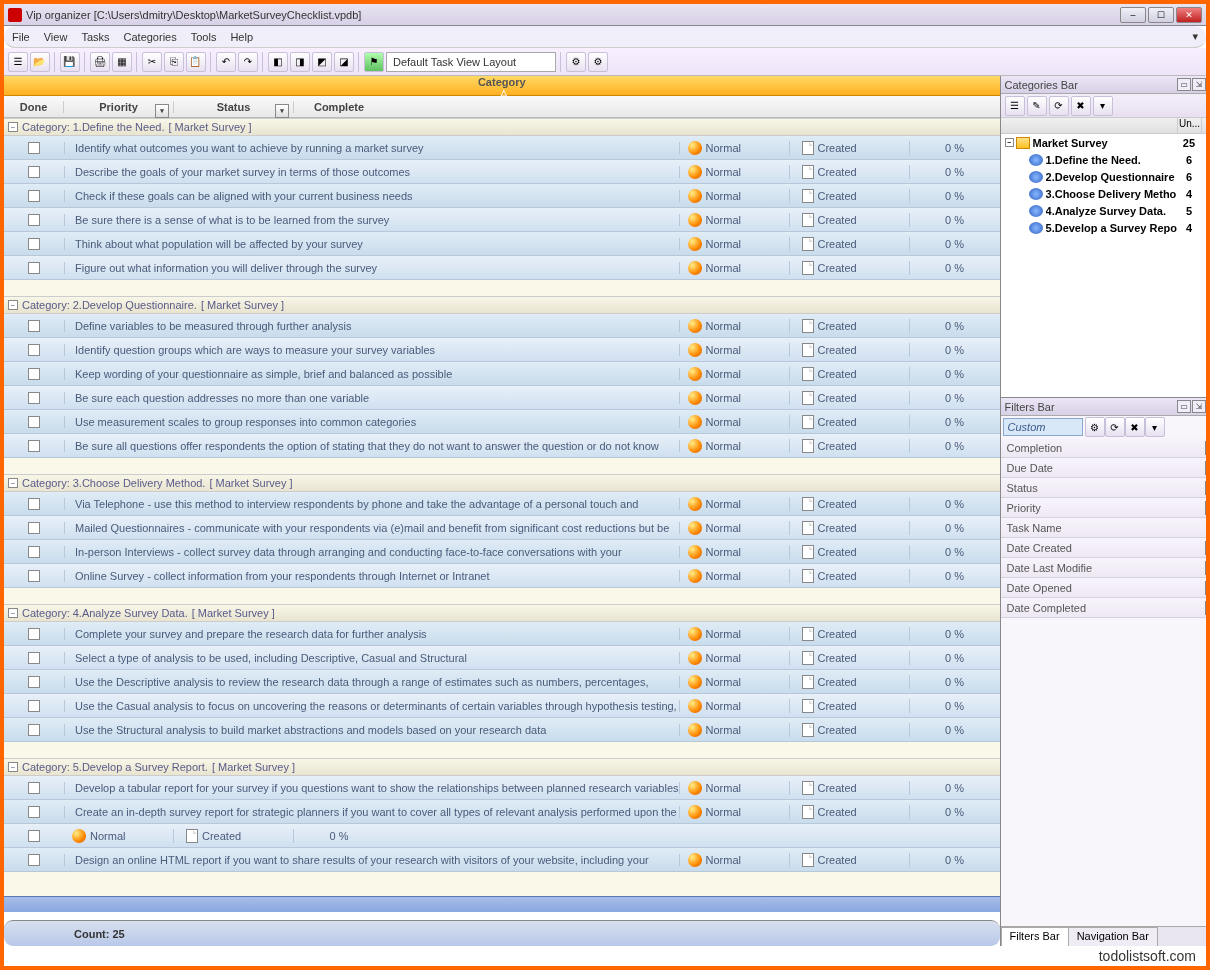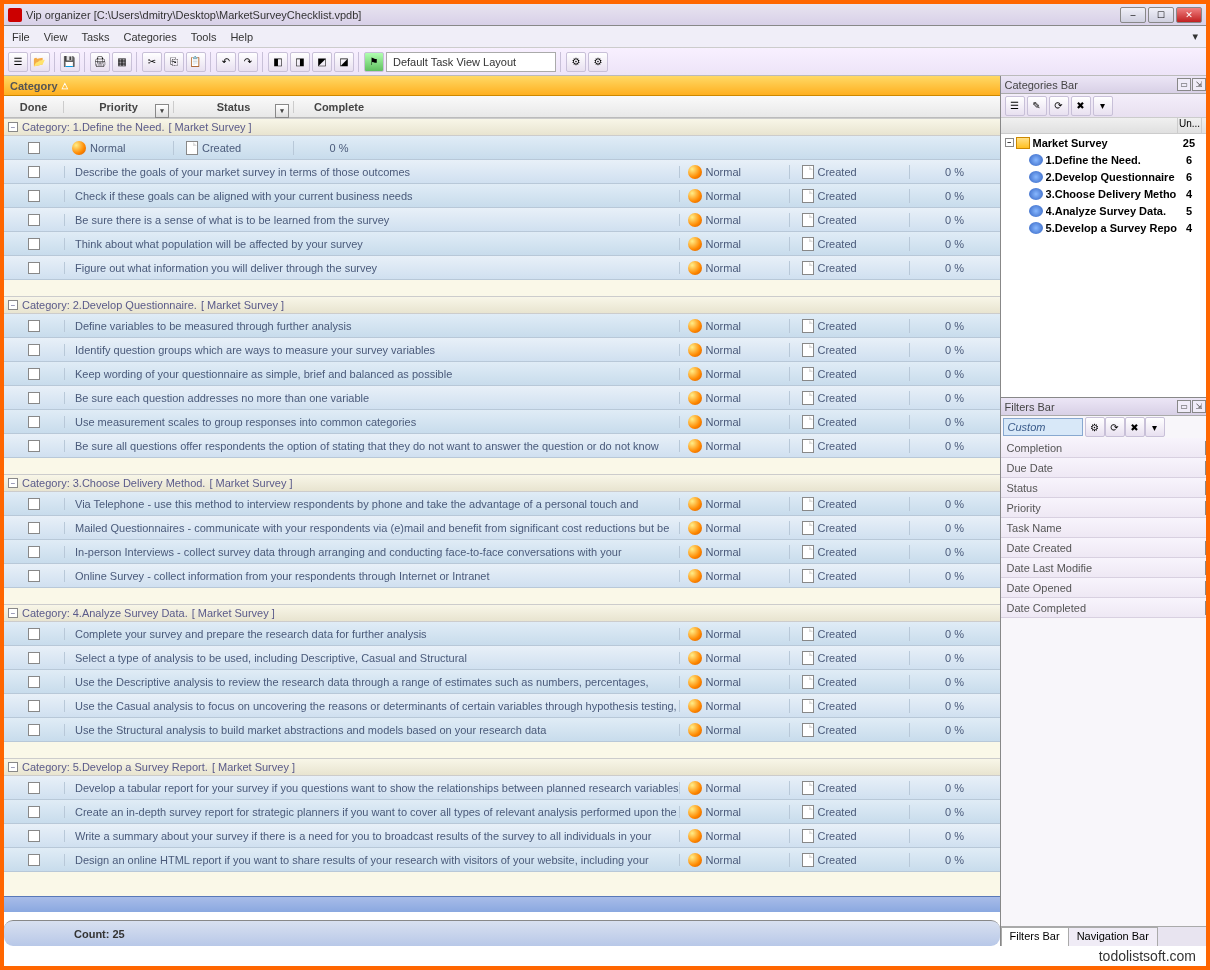--- a/index.html
+++ b/index.html
@@ -3,29 +3,29 @@
 <meta charset="utf-8">
 <style>
 * { box-sizing: border-box; margin: 0; padding: 0; }
 body { font-family: Tahoma, sans-serif; font-size: 11px; background: #fff; border: 4px solid #ff6600; width: 1210px; height: 970px; overflow: hidden; }
 .titlebar { background: linear-gradient(#e8e4f0, #d8d0e8); height: 22px; display: flex; align-items: center; padding: 0 4px; border-bottom: 1px solid #888; }
 .titlebar-icon { width: 14px; height: 14px; background: #c00; border-radius: 2px; margin-right: 4px; }
 .titlebar-text { flex: 1; color: #333; font-size: 11px; }
 .win-btns { display: flex; gap: 2px; }
 .win-btn { width: 26px; height: 16px; background: linear-gradient(#f0f0f8, #d0d0e0); border: 1px solid #888; border-radius: 2px; display: flex; align-items: center; justify-content: center; font-size: 9px; }
 .win-btn.close { background: linear-gradient(#f08080, #c02020); color: #fff; }
-.menubar { background: #f0eef8; height: 22px; display: flex; align-items: center; padding: 0 8px; gap: 14px; border-bottom: 1px solid #ccc; }
+.menubar { background: #f0eef8; height: 22px; display: flex; align-items: center; padding: 0 8px; gap: 14px; border-bottom: 1px solid #ccc; border-radius: 11px; }
 .menubar span { color: #333; cursor: default; }
 .toolbar { background: linear-gradient(#f8f0ff, #ede4f8); height: 28px; display: flex; align-items: center; padding: 0 4px; gap: 2px; border-bottom: 1px solid #bbb; }
 .tb-btn { width: 20px; height: 20px; background: linear-gradient(#fff, #e8e0f0); border: 1px solid #c8c0d8; border-radius: 2px; display: flex; align-items: center; justify-content: center; font-size: 10px; }
 .tb-sep { width: 2px; height: 20px; border-left: 1px solid #c8c0d8; margin: 0 2px; }
 .layout-sel { background: #fff; border: 1px solid #aaa; height: 20px; padding: 0 6px; display: flex; align-items: center; width: 170px; color: #333; }
 .main { display: flex; height: calc(100% - 92px); }
 .left { flex: 1; display: flex; flex-direction: column; border-right: 1px solid #888; }
-.cat-header { background: linear-gradient(#ffd966, #ffb020); height: 20px; display: flex; align-items: center; padding: 0 6px; font-weight: bold; color: #555; border-bottom: 1px solid #cc8800; }
+.cat-header { background: linear-gradient(#ffd966, #ffb020); height: 20px; display: flex; align-items: center; padding: 0 6px; font-weight: bold; color: #555; border-bottom: 1px solid #cc8800; flex-direction: column; }
 .cat-arrow { margin-left: 4px; color: #fff; font-size: 8px; }
 .col-headers { background: linear-gradient(#fafafa, #e8e8e8); height: 22px; display: flex; align-items: center; border-bottom: 1px solid #bbb; font-weight: bold; color: #444; }
 .col-done { width: 60px; text-align: center; border-right: 1px solid #ccc; }
 .col-name { flex: 1; padding-left: 200px; border-right: 1px solid #ccc; }
 .col-pri { width: 110px; text-align: center; border-right: 1px solid #ccc; position: relative; }
 .col-status { width: 120px; text-align: center; border-right: 1px solid #ccc; position: relative; }
 .col-comp { width: 90px; text-align: center; }
 .col-dd { position: absolute; right: 4px; top: 3px; width: 14px; height: 14px; background: linear-gradient(#fff,#ddd); border:1px solid #888; display:flex;align-items:center;justify-content:center;font-size:7px; }
 .task-area { flex: 1; overflow-y: auto; background: #faf8e8; }
 .grp-row { background: linear-gradient(#f8f6e8, #e8e4d0); height: 18px; display: flex; align-items: center; padding-left: 4px; color: #5a5a8a; border-top: 1px solid #ccc; border-bottom: 1px solid #ccc; }
@@ -141,20 +141,21 @@
     <div class="task-area" id="task-area">
         <div class="grp-row">
           <span class="grp-exp">−</span>
           <span class="grp-label">Category: 1.Define the Need.</span>
           <span class="grp-path">[ Market Survey ]</span>
         </div>
         <div class="task-row">
           <div class="td-done">
             <div class="chk"></div>
           </div>
+          <div class="td-name">Identify what outcomes you want to achieve by running a market survey</div>
           <div class="td-pri"><div class="pri-ball"></div>Normal</div>
           <div class="td-status"><div class="st-icon"></div>Created</div>
           <div class="td-comp">0 %</div>
         </div>
         <div class="task-row">
           <div class="td-done">
             <div class="chk"></div>
           </div>
           <div class="td-name">Describe the goals of your market survey in terms of those outcomes</div>
           <div class="td-pri"><div class="pri-ball"></div>Normal</div>
@@ -371,21 +372,20 @@
           </div>
           <div class="td-name">Create an in-depth survey report for strategic planners if you want to cover all types of relevant analysis performed upon the</div>
           <div class="td-pri"><div class="pri-ball"></div>Normal</div>
           <div class="td-status"><div class="st-icon"></div>Created</div>
           <div class="td-comp">0 %</div>
         </div>
         <div class="task-row">
           <div class="td-done">
             <div class="chk"></div>
           </div>
-          <div class="td-name">Write a summary about your survey if there is a need for you to broadcast results of the survey to all individuals in your</div>
           <div class="td-pri"><div class="pri-ball"></div>Normal</div>
           <div class="td-status"><div class="st-icon"></div>Created</div>
           <div class="td-comp">0 %</div>
         </div>
         <div class="task-row">
           <div class="td-done">
             <div class="chk"></div>
           </div>
           <div class="td-name">Design an online HTML report if you want to share results of your research with visitors of your website, including your</div>
           <div class="td-pri"><div class="pri-ball"></div>Normal</div>

